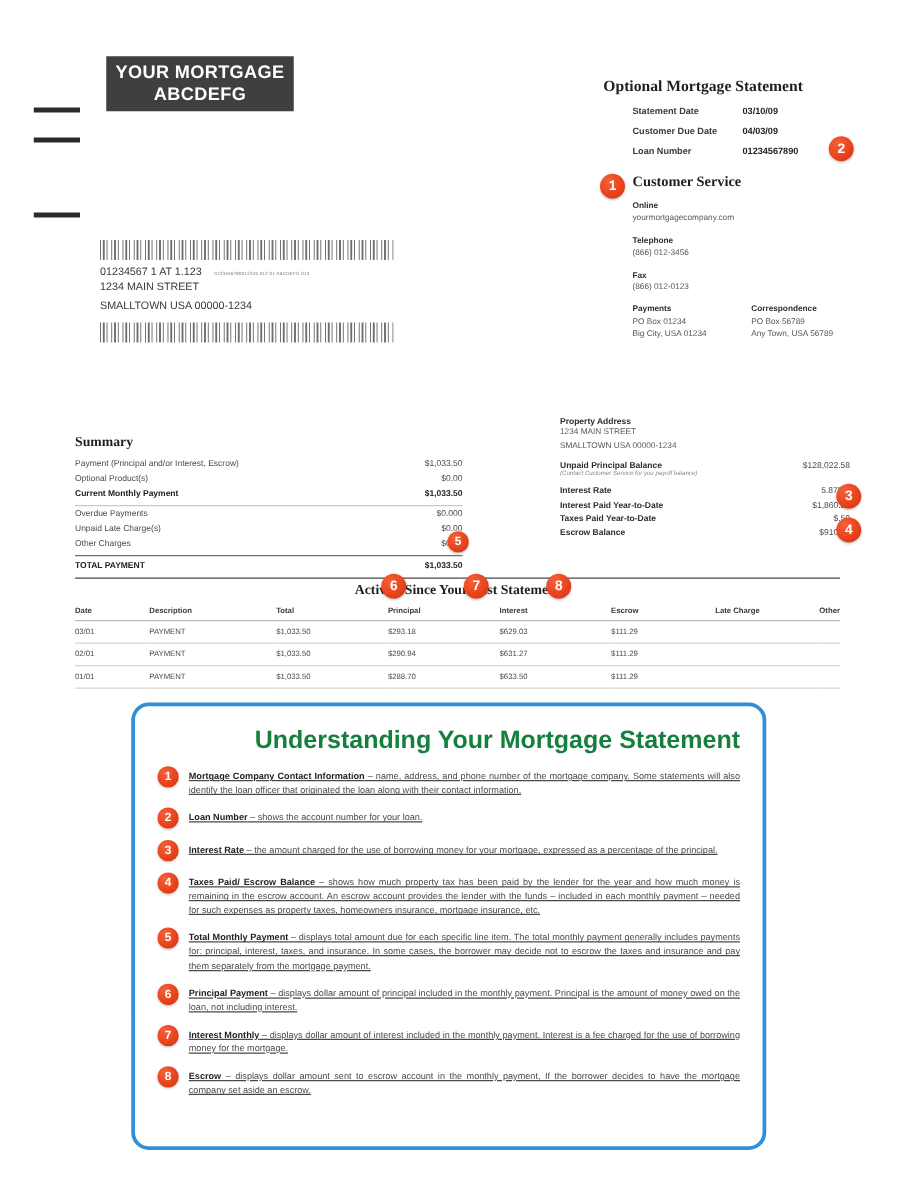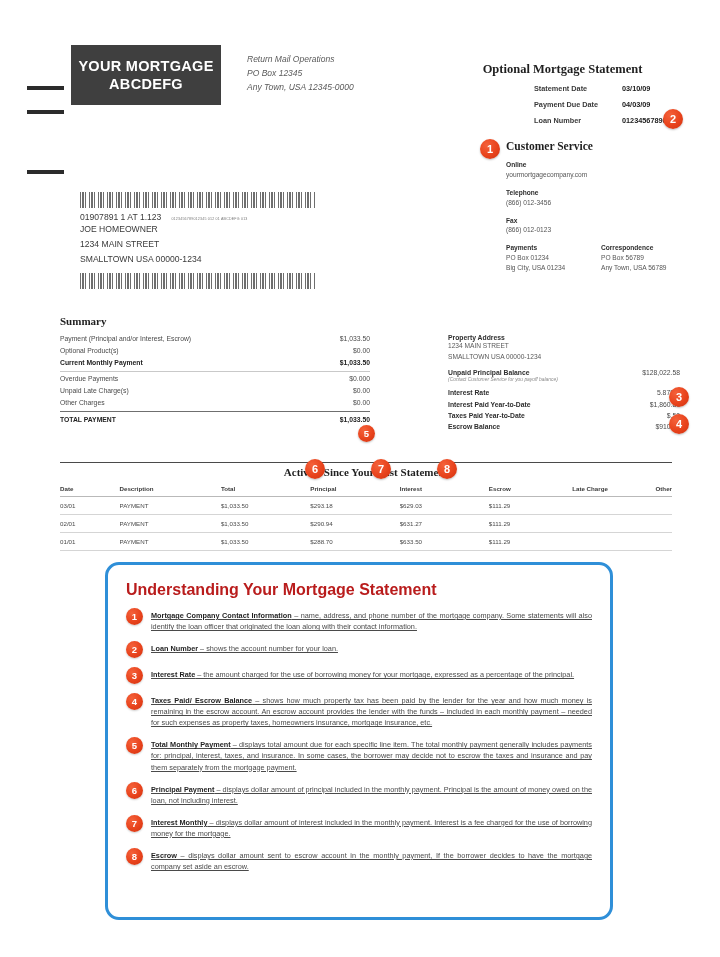--- a/index.html
+++ b/index.html
@@ -25,24 +25,24 @@
     height: 4px;
     background: #2b2b2b;
   }
   .edge-dash.d1 { top: 86px; }
   .edge-dash.d2 { top: 110px; }
   .edge-dash.d3 { top: 170px; }
 
   
   .logo-box {
     position: absolute;
-    left: 71px;
+    left: 85px;
     top: 45px;
     width: 150px;
-    height: 60px;
+    height: 44px;
     background: #3f3f3f;
     color: #ffffff;
     display: flex;
     align-items: center;
     justify-content: center;
     text-align: center;
     font-weight: bold;
     font-size: 14.5px;
     letter-spacing: .3px;
     line-height: 1.25;
@@ -75,21 +75,21 @@
     top: 84px;
     width: 190px;
     font-size: 7.3px;
     font-weight: bold;
     color: #3a3a3a;
   }
   .stmt-rows .row {
     display: flex;
     margin-bottom: 7px;
   }
-  .stmt-rows .k { width: 88px; margin-left: 28px; }
+  .stmt-rows .k { width: 88px; }
   .stmt-rows .v { color: #222; }
 
   .cs-title {
     position: absolute;
     left: 506px;
     top: 140px;
     font-family: "Liberation Serif", serif;
     font-weight: bold;
     font-size: 11.5px;
     color: #1f1f1f;
@@ -132,21 +132,21 @@
   }
   .mail-line1 .tiny {
     font-size: 3.6px;
     margin-left: 10px;
     color: #777;
     letter-spacing: .2px;
   }
   .mail-addr { font-size: 8.6px; line-height: 1.75; color: #3a3a3a; }
 
   
-  .summary { position: absolute; left: 60px; top: 315px; width: 310px; }
+  .summary { position: absolute; left: 60px; top: 348px; width: 310px; }
   .sec-head {
     font-family: "Liberation Serif", serif;
     font-weight: bold;
     font-size: 11px;
     color: #1f1f1f;
     margin-bottom: 6px;
   }
   .sline {
     display: flex;
     justify-content: space-between;
@@ -228,24 +228,24 @@
     top: 562px;
     width: 508px;
     height: 358px;
     border: 3px solid #2f8fd8;
     border-radius: 14px;
     background: #ffffff;
     box-sizing: border-box;
     padding: 14px 18px 10px 18px;
   }
   .legend-title {
-    font-size: 16px;
-    font-weight: bold;
-    color: #b91c1c;
-    text-align: left;
+    font-size: 20px;
+    font-weight: bold;
+    color: #15803d;
+    text-align: right;
     margin: 2px 0 9px 0;
   }
   .leg-item { display: flex; margin-bottom: 9px; }
   .leg-num {
     flex: 0 0 17px;
     width: 17px;
     height: 17px;
     border-radius: 50%;
     background: radial-gradient(circle at 35% 30%, #f4613a 0%, #e8431c 55%, #cf3210 100%);
     color: #fff;
@@ -276,35 +276,30 @@
   <div class="edge-dash d2"></div>
   <div class="edge-dash d3"></div>
 
   <div class="logo-box">
     <div>
       <span>YOUR MORTGAGE</span><br>
       <span>ABCDEFG</span>
     </div>
   </div>
 
-  <div class="return-addr">
-    <div>Return Mail Operations</div>
-    <div>PO Box 12345</div>
-    <div>Any Town, USA 12345-0000</div>
-  </div>
 
   <div class="stmt-title">Optional Mortgage Statement</div>
 
   <div class="stmt-rows">
     <div class="row">
       <span class="k">Statement Date</span>
       <span class="v">03/10/09</span>
     </div>
     <div class="row">
-      <span class="k">Payment Due Date</span>
+      <span class="k">Customer Due Date</span>
       <span class="v">04/03/09</span>
     </div>
     <div class="row">
       <span class="k">Loan Number</span>
       <span class="v">01234567890</span>
     </div>
   </div>
 
   <div class="badge sz-lg" style="left:663px; top:109px;">2</div>
   <div class="badge sz-lg" style="left:480px; top:139px;">1</div>
@@ -334,25 +329,24 @@
         <span class="lbl">Correspondence</span>
         <span class="val">PO Box 56789</span>
         <span class="val">Any Town, USA 56789</span>
       </div>
     </div>
   </div>
 
   <div class="mail-block">
     <div class="barcode"></div>
     <div class="mail-line1">
-      <span>01907891 1 AT 1.123</span>
+      <span>01234567 1 AT 1.123</span>
       <span class="tiny">0123456789012345 012 01 ABCDEFG 013</span>
     </div>
     <div class="mail-addr">
-      <div>JOE HOMEOWNER</div>
       <div>1234 MAIN STREET</div>
       <div>SMALLTOWN USA 00000-1234</div>
     </div>
     <div class="barcode b2"></div>
   </div>
 
   <div class="summary">
     <div class="sec-head">Summary</div>
 
     <div class="sline">

